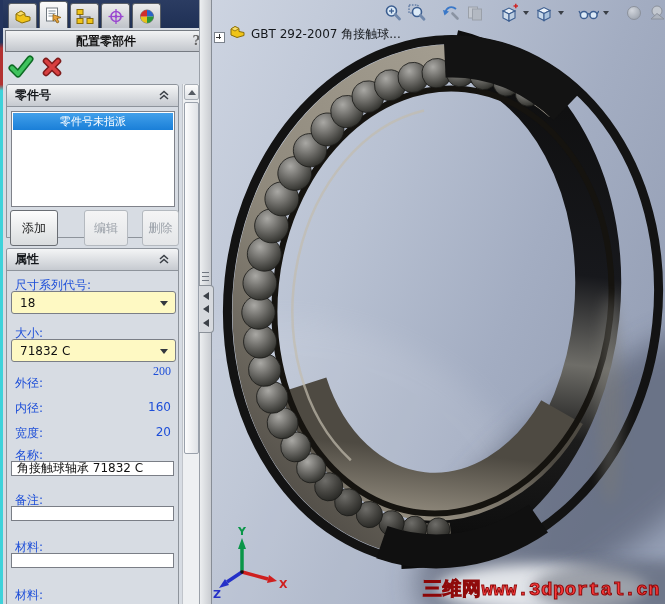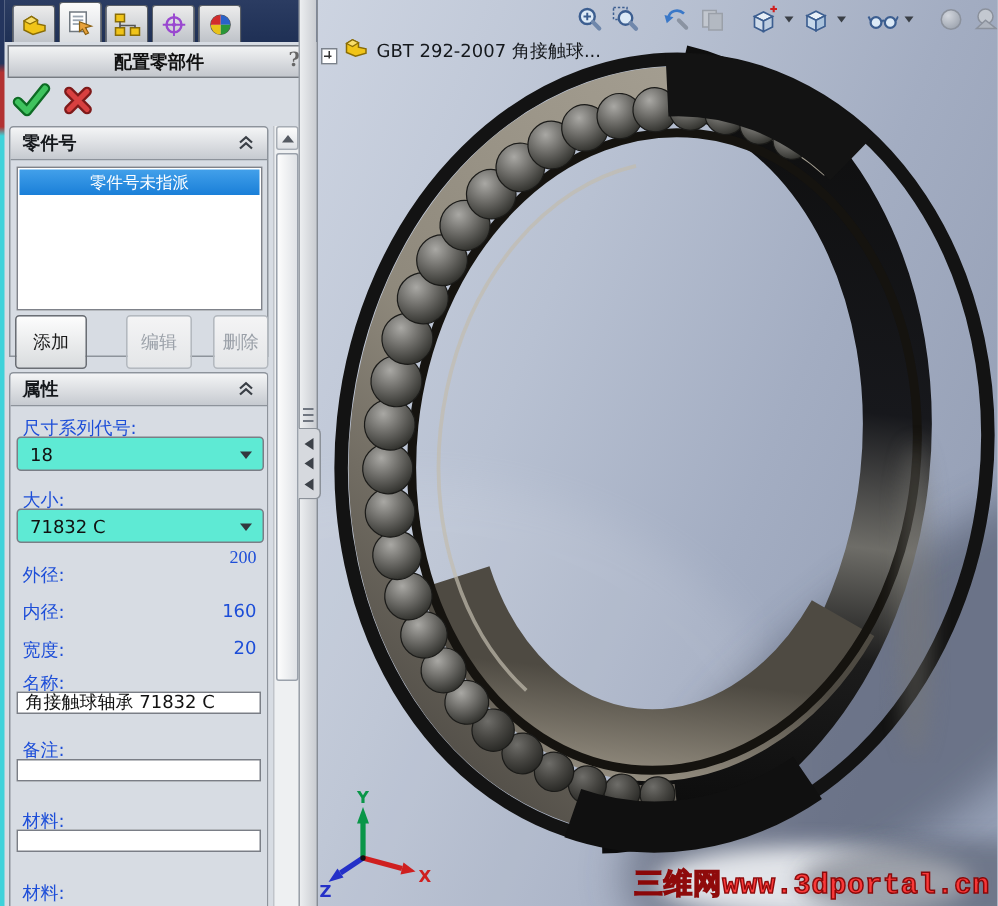--- a/index.html
+++ b/index.html
@@ -34,21 +34,21 @@
   #listrow{height:17px;margin:1px;background:linear-gradient(180deg,#42a0ea,#1a7fd8);
     color:#fff;font-size:11px;display:flex;align-items:center;justify-content:center;white-space:nowrap;overflow:hidden;}
   
   .btn{position:absolute;height:36px;box-sizing:border-box;font-size:12px;
     background:linear-gradient(180deg,#fdfdfd,#d9dcde);border:1px solid #6a6e74;border-radius:3px;
     color:#1a1a1a;padding:0;text-align:center;overflow:hidden;white-space:nowrap;
     font-family:"DejaVu Sans","Liberation Sans",sans-serif;}
   .btn:disabled{background:linear-gradient(180deg,#f4f4f5,#e4e6e8);border-color:#b4b9bf;color:#9aa0a8;}
   
   .pm-label{position:absolute;left:14px;font-size:12px;color:#1d4ed8;white-space:nowrap;}
-  .combo{position:absolute;left:10px;width:165px;height:23px;box-sizing:border-box;background:#5eead4;
+  .combo{position:absolute;left:10px;width:165px;height:23px;box-sizing:border-box;background:#fef9c3;
     border:1px solid #7a7e86;border-radius:3px;display:flex;align-items:center;
     font-size:12px;color:#111;padding-left:8px;text-align:center;}
   .combo .caret{position:absolute;right:7px;top:9px;width:0;height:0;
     border-left:4px solid transparent;border-right:4px solid transparent;border-top:5px solid #33383f;}
   .ti{position:absolute;left:10px;width:163px;height:15px;box-sizing:border-box;background:#fff;
     border:1px solid #7a7e86;font-size:12px;color:#111;padding:6px 5px;
     font-family:"DejaVu Sans","Liberation Sans",sans-serif;}
   
   #sb{left:182px;top:84px;width:17px;height:520px;background:#eef0f2;border-left:1px solid #c0c4ca;box-sizing:border-box;}
   #sb-up{position:absolute;left:1px;top:0;width:15px;height:16px;box-sizing:border-box;

